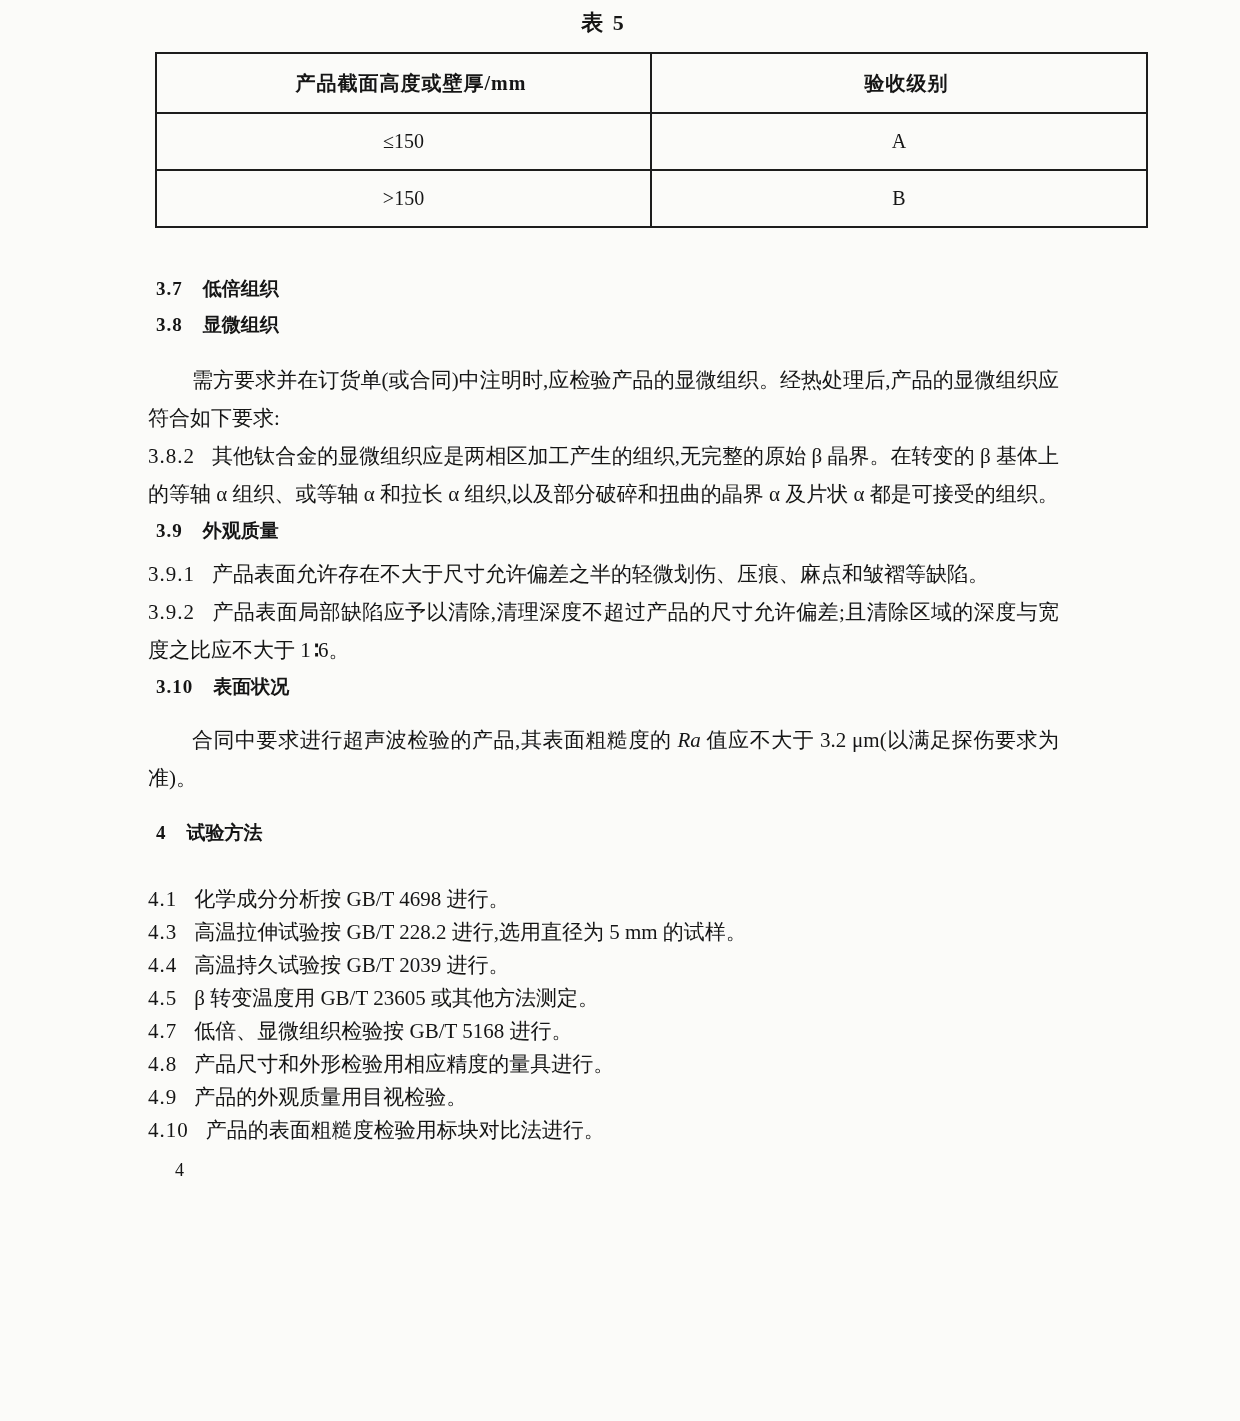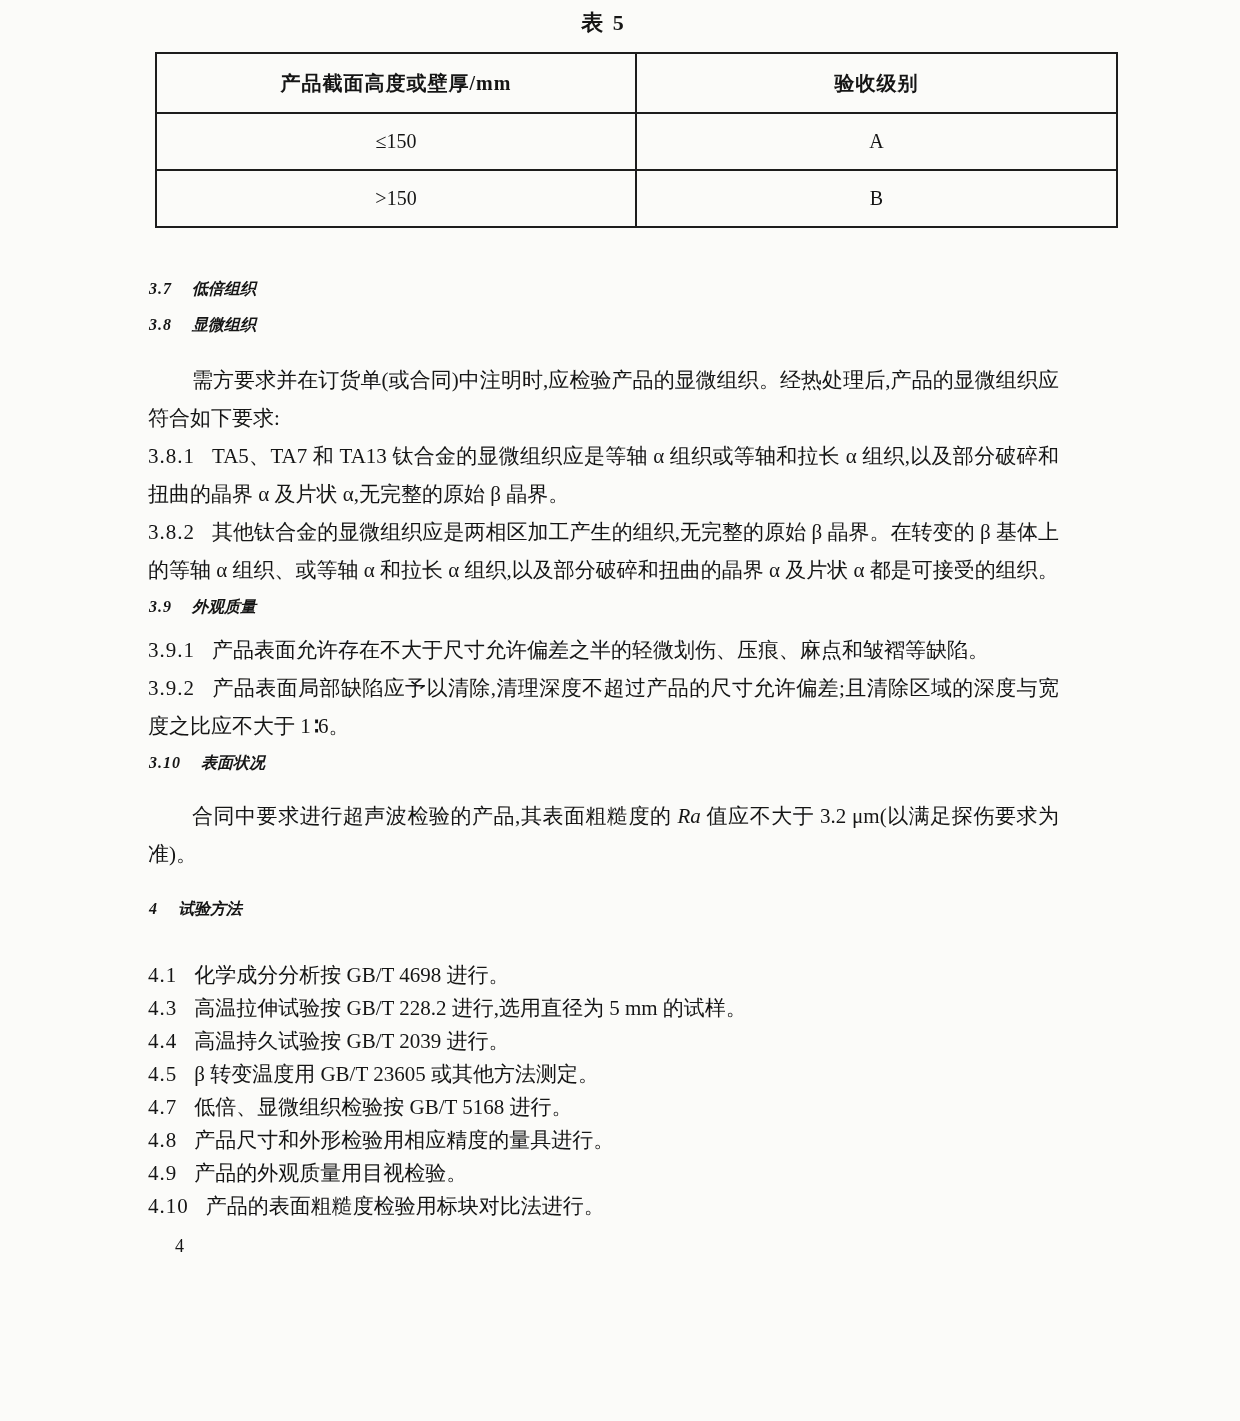--- a/index.html
+++ b/index.html
@@ -32,28 +32,27 @@
     width: 957px;
     table-layout: fixed;
   }
   table.t5 th, table.t5 td {
     border: 2px solid #1d1d1d;
     text-align: center;
     vertical-align: middle;
     font-size: 20px;
     padding: 0;
   }
-  table.t5 th { height: 58px; font-weight: bold; letter-spacing: 1px; }
+  table.t5 th { height: 58px; font-weight: bold; letter-spacing: 1px; padding-left: 15px; }
   table.t5 td { height: 55px; font-weight: normal; }
   .heading {
     font-weight: bold;
-    font-size: 16px;
+    font-size: 19px;
     line-height: 28px;
-    margin: 1px;
-    font-style: italic;
+    margin: 8px;
   }
   .heading .hnum { font-weight: bold; margin-right: 20px; letter-spacing: 1px; }
   .h37 { margin-top: 47px; }
   .h38 { margin-top: 8px; }
   .h39 { margin-top: 4px; }
   .h310 { margin-top: 4px; }
   .h4  { margin-top: 22px; }
   .para {
     font-size: 21px;
     line-height: 38px;
@@ -109,21 +108,20 @@
         <td>&gt;150</td>
         <td>B</td>
       </tr>
     </tbody>
   </table>
 
   <p class="heading h37"><span class="hnum">3.7</span><span>低倍组织</span></p>
 
   <p class="heading h38"><span class="hnum">3.8</span><span>显微组织</span></p>
   <p class="para p38">需方要求并在订货单(或合同)中注明时,应检验产品的显微组织。经热处理后,产品的显微组织应符合如下要求:</p>
-  <p class="numpara"><span class="inum">3.8.1</span><span>TA5、TA7 和 TA13 钛合金的显微组织应是等轴 α 组织或等轴和拉长 α 组织,以及部分破碎和扭曲的晶界 α 及片状 α,无完整的原始 β 晶界。</span></p>
   <p class="numpara"><span class="inum">3.8.2</span><span>其他钛合金的显微组织应是两相区加工产生的组织,无完整的原始 β 晶界。在转变的 β 基体上的等轴 α 组织、或等轴 α 和拉长 α 组织,以及部分破碎和扭曲的晶界 α 及片状 α 都是可接受的组织。</span></p>
 
   <p class="heading h39"><span class="hnum">3.9</span><span>外观质量</span></p>
   <p class="numpara i391"><span class="inum">3.9.1</span><span>产品表面允许存在不大于尺寸允许偏差之半的轻微划伤、压痕、麻点和皱褶等缺陷。</span></p>
   <p class="numpara"><span class="inum">3.9.2</span><span>产品表面局部缺陷应予以清除,清理深度不超过产品的尺寸允许偏差;且清除区域的深度与宽度之比应不大于 1∶6。</span></p>
 
   <p class="heading h310"><span class="hnum">3.10</span><span>表面状况</span></p>
   <p class="para p310"><span>合同中要求进行超声波检验的产品,其表面粗糙度的 </span><span class="ital">Ra</span><span> 值应不大于 3.2 μm(以满足探伤要求为准)。</span></p>
 
   <p class="heading h4"><span class="hnum">4</span><span>试验方法</span></p>

